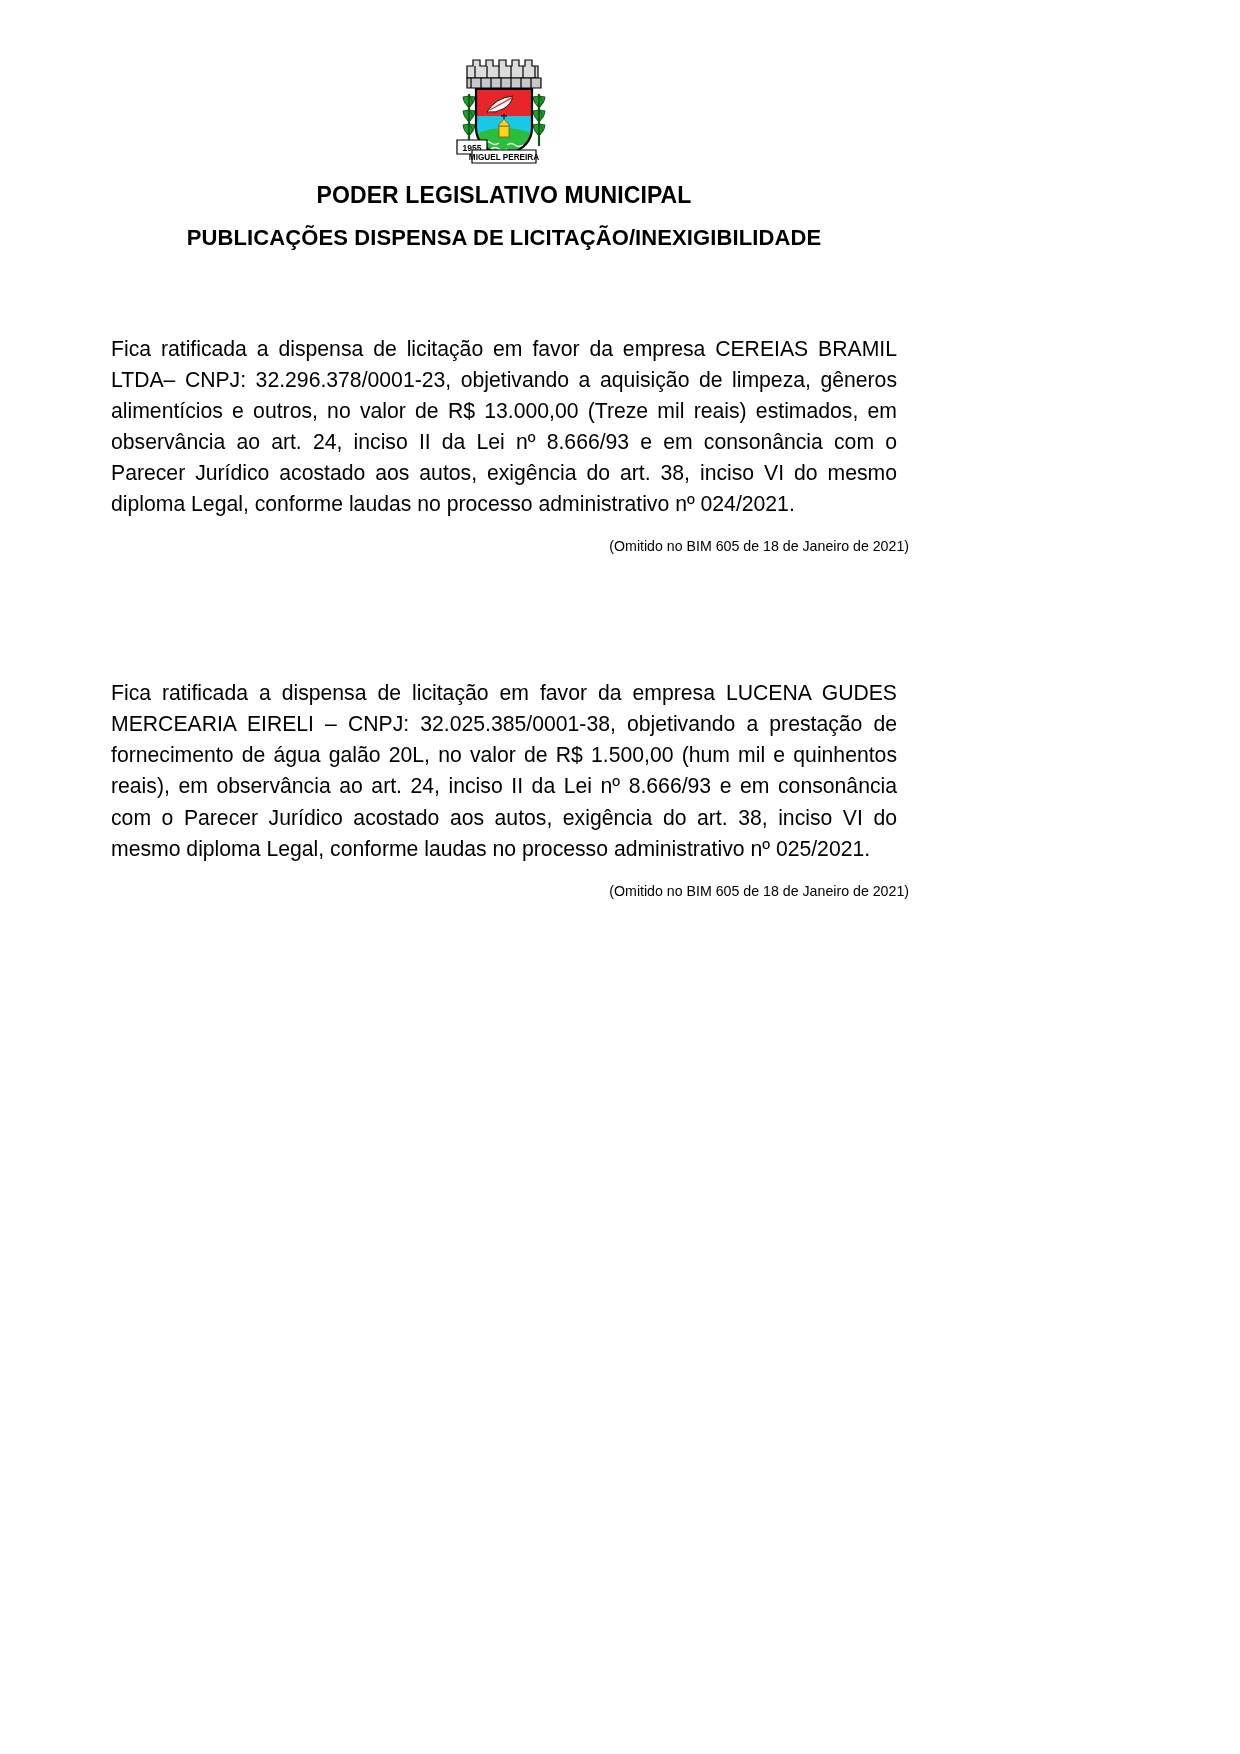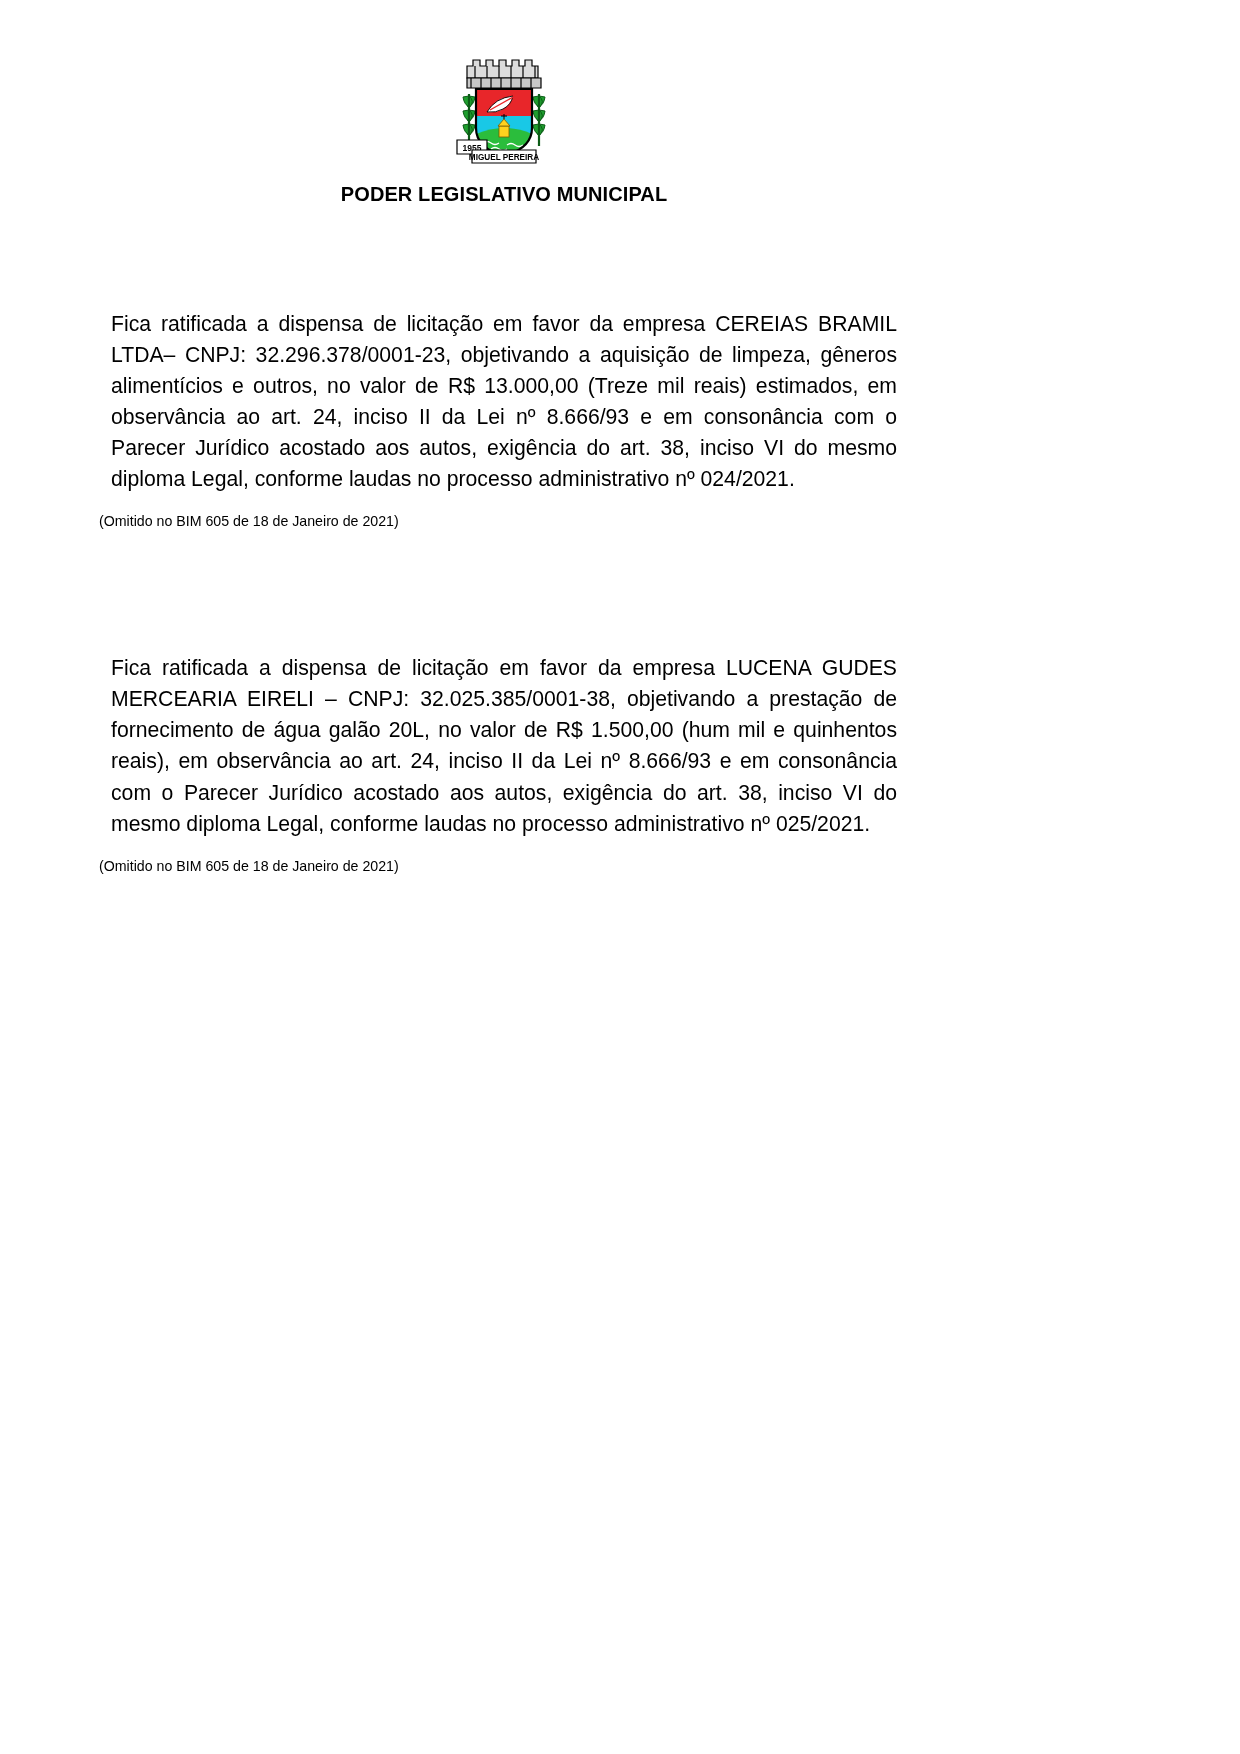--- a/index.html
+++ b/index.html
@@ -35,21 +35,21 @@
     height: 120px;
     display: block;
   }
 
   .heading-block {
     margin-top: 20px;
     text-align: center;
   }
   .heading-line {
     font-weight: bold;
-    font-size: 20px;
+    font-size: 23px;
     letter-spacing: 0.1px;
     line-height: 1.0;
     margin: 0 0 20px 0;
     color: #000;
   }
   .heading-line.l3 {
     font-size: 22px;
     margin-bottom: 0;
   }
 
@@ -68,21 +68,21 @@
     text-align: justify;
     text-justify: inter-word;
     margin: 12px;
     color: #000;
     hyphens: none;
   }
   .notice-note {
     font-size: 14.2px;
     line-height: 1.4;
     margin: 18px 0 0 0;
-    text-align: left;
+    text-align: right;
     color: #000;
   }
   .gap-between {
     height: 108px;
   }
 </style>
 </head>
 <body>
 
 <div class="page">
@@ -161,20 +161,21 @@
 
       <g>
         <path d="M27 106 h64 v13 h-64 Z" fill="#ffffff" stroke="#000" stroke-width="1.2"></path>
         <text x="59" y="116" font-family="'Liberation Sans', sans-serif" font-size="8.2" font-weight="bold" text-anchor="middle" fill="#000">MIGUEL PEREIRA</text>
       </g>
     </svg>
   </div>
 
   <div class="heading-block">
     <p class="heading-line l1">PODER LEGISLATIVO MUNICIPAL</p>
+    <p class="heading-line l3">PUBLICAÇÕES DISPENSA DE LICITAÇÃO/INEXIGIBILIDADE</p>
   </div>
 
   <div class="content">
 
     <div class="notice">
       <p class="notice-body">Fica ratificada a dispensa de licitação em favor da empresa CEREIAS BRAMIL LTDA– CNPJ: 32.296.378/0001-23, objetivando a aquisição de limpeza, gêneros alimentícios e outros, no valor de R$ 13.000,00 (Treze mil reais) estimados, em observância ao art. 24, inciso II da Lei nº 8.666/93 e em consonância com o Parecer Jurídico acostado aos autos, exigência do art. 38, inciso VI do mesmo diploma Legal, conforme laudas no processo administrativo nº 024/2021.</p>
       <p class="notice-note">(Omitido no BIM 605 de 18 de Janeiro de 2021)</p>
     </div>
 
     <div class="gap-between"></div>

